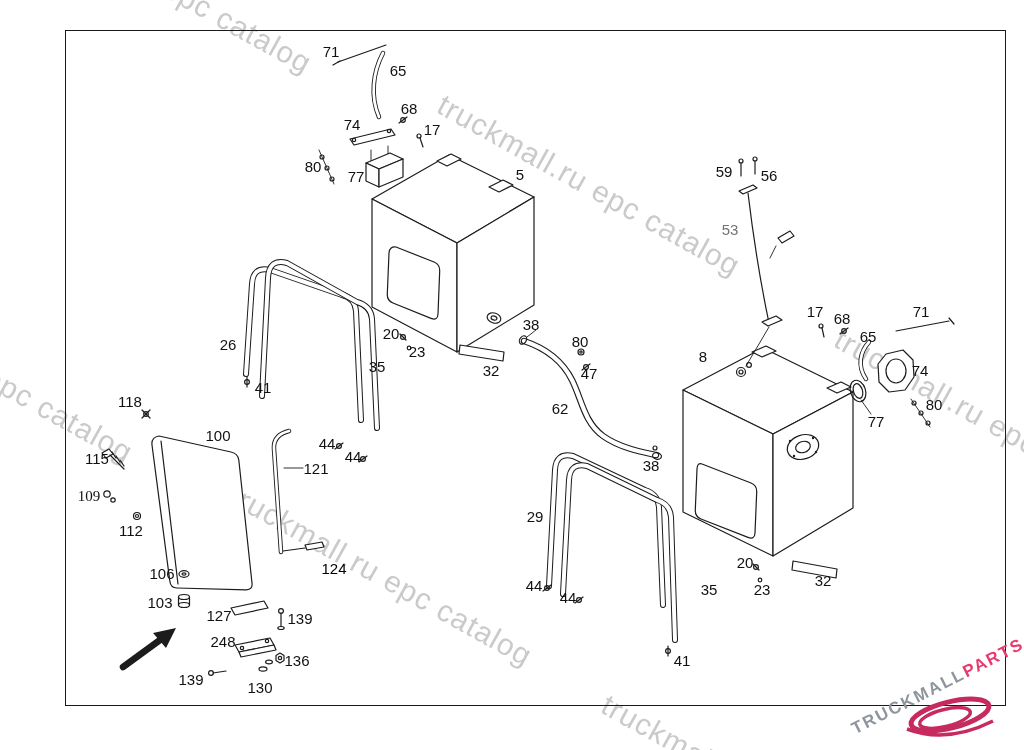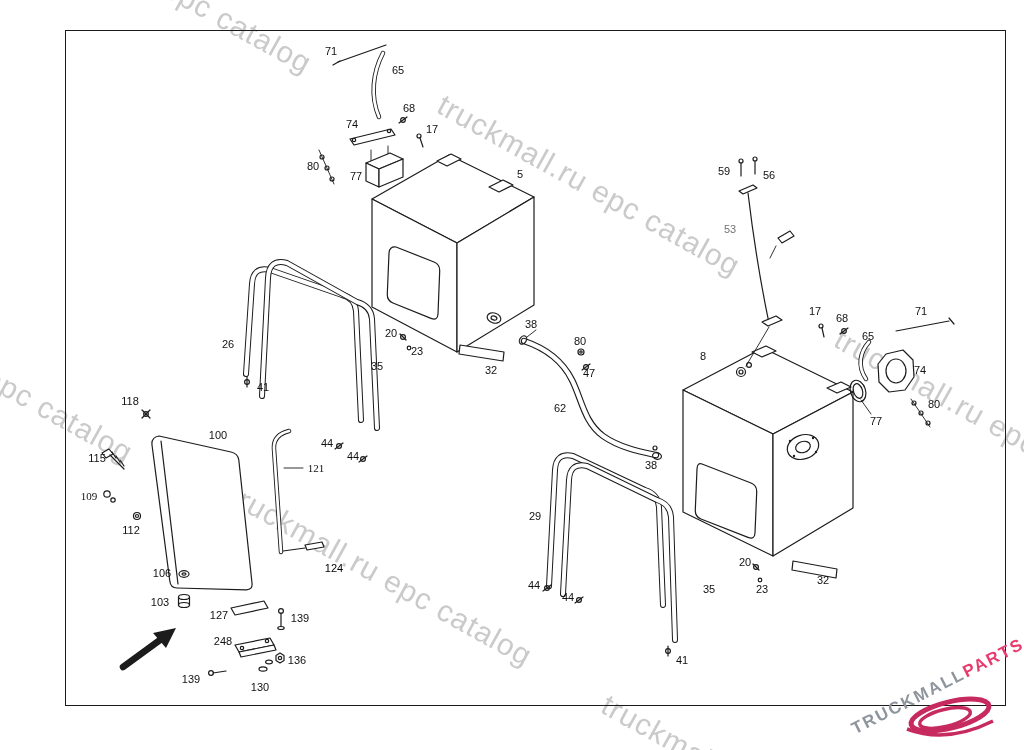--- a/index.html
+++ b/index.html
@@ -4,21 +4,21 @@
 <style>
   *{margin:0;padding:0;box-sizing:border-box}
   html,body{width:1024px;height:750px;background:#ffffff;overflow:hidden;position:relative;
     font-family:"Liberation Sans",sans-serif}
   #watermark-layer{position:absolute;inset:0;z-index:1;overflow:hidden}
   .wm{position:absolute;font-size:30px;color:#cacaca;letter-spacing:1px;white-space:nowrap;
     transform-origin:0 0;font-family:"Liberation Sans",sans-serif}
   #frame{position:absolute;left:65px;top:30px;width:941px;height:676px;border:1.5px solid #1a1a1a;z-index:2}
   #diagram-svg{position:absolute;left:0;top:0;z-index:3}
   #labels-layer{position:absolute;inset:0;z-index:4;pointer-events:none}
-  .part-label{position:absolute;transform:translate(-50%,-50%);font-size:11px;color:#111;white-space:nowrap}
+  .part-label{position:absolute;transform:translate(-50%,-50%);font-size:15px;color:#111;white-space:nowrap}
   
   #diagram-svg path,#diagram-svg line,#diagram-svg ellipse,#diagram-svg circle,#diagram-svg polygon{
     fill:none;stroke:#1c1c1c;stroke-width:1.2;stroke-linecap:round;stroke-linejoin:round}
   #diagram-svg path.face{fill:#ffffff}
   #diagram-svg path.band-o{stroke-width:6}
   #diagram-svg path.band-i{stroke:#ffffff;stroke-width:4}
   #diagram-svg path.tube-o{stroke-width:6.5}
   #diagram-svg path.tube-i{stroke:#ffffff;stroke-width:4.2}
   #diagram-svg path.thin-o{stroke-width:4.5}
   #diagram-svg path.thin-i{stroke:#ffffff;stroke-width:2.7}
@@ -343,21 +343,21 @@
     <div class="part-label" style="left: 921px; top: 311px; color: rgb(17, 17, 17);">71</div>
     <div class="part-label" style="left: 868px; top: 336px; color: rgb(17, 17, 17);">65</div>
     <div class="part-label" style="left: 920px; top: 370px; color: rgb(17, 17, 17);">74</div>
     <div class="part-label" style="left: 934px; top: 404px; color: rgb(17, 17, 17);">80</div>
     <div class="part-label" style="left: 876px; top: 421px; color: rgb(17, 17, 17);">77</div>
     <div class="part-label" style="left: 560px; top: 408px; color: rgb(17, 17, 17);">62</div>
     <div class="part-label" style="left: 130px; top: 401px; color: rgb(17, 17, 17);">118</div>
     <div class="part-label" style="left: 218px; top: 435px; color: rgb(17, 17, 17);">100</div>
     <div class="part-label" style="left: 327px; top: 443px; color: rgb(17, 17, 17);">44</div>
     <div class="part-label" style="left: 353px; top: 456px; color: rgb(17, 17, 17);">44</div>
-    <div class="part-label" style="left: 316px; top: 468px; color: rgb(17, 17, 17); font-family: Liberation Serif, serif;">121</div>
+    <div class="part-label" style="left: 316px; top: 468px; color: rgb(17, 17, 17);">121</div>
     <div class="part-label" style="left: 97px; top: 458px; color: rgb(17, 17, 17);">115</div>
     <div class="part-label" style="left: 89px; top: 496px; color: rgb(17, 17, 17); font-family: Liberation Serif, serif;">109</div>
     <div class="part-label" style="left: 131px; top: 530px; color: rgb(17, 17, 17);">112</div>
     <div class="part-label" style="left: 651px; top: 465px; color: rgb(17, 17, 17);">38</div>
     <div class="part-label" style="left: 535px; top: 516px; color: rgb(17, 17, 17);">29</div>
     <div class="part-label" style="left: 162px; top: 573px; color: rgb(17, 17, 17);">106</div>
     <div class="part-label" style="left: 302px; top: 568px; color: #000000; margin-left: 32px;">124</div>
     <div class="part-label" style="left: 160px; top: 602px; color: rgb(17, 17, 17);">103</div>
     <div class="part-label" style="left: 219px; top: 615px; color: rgb(17, 17, 17);">127</div>
     <div class="part-label" style="left: 300px; top: 618px; color: rgb(17, 17, 17);">139</div>

